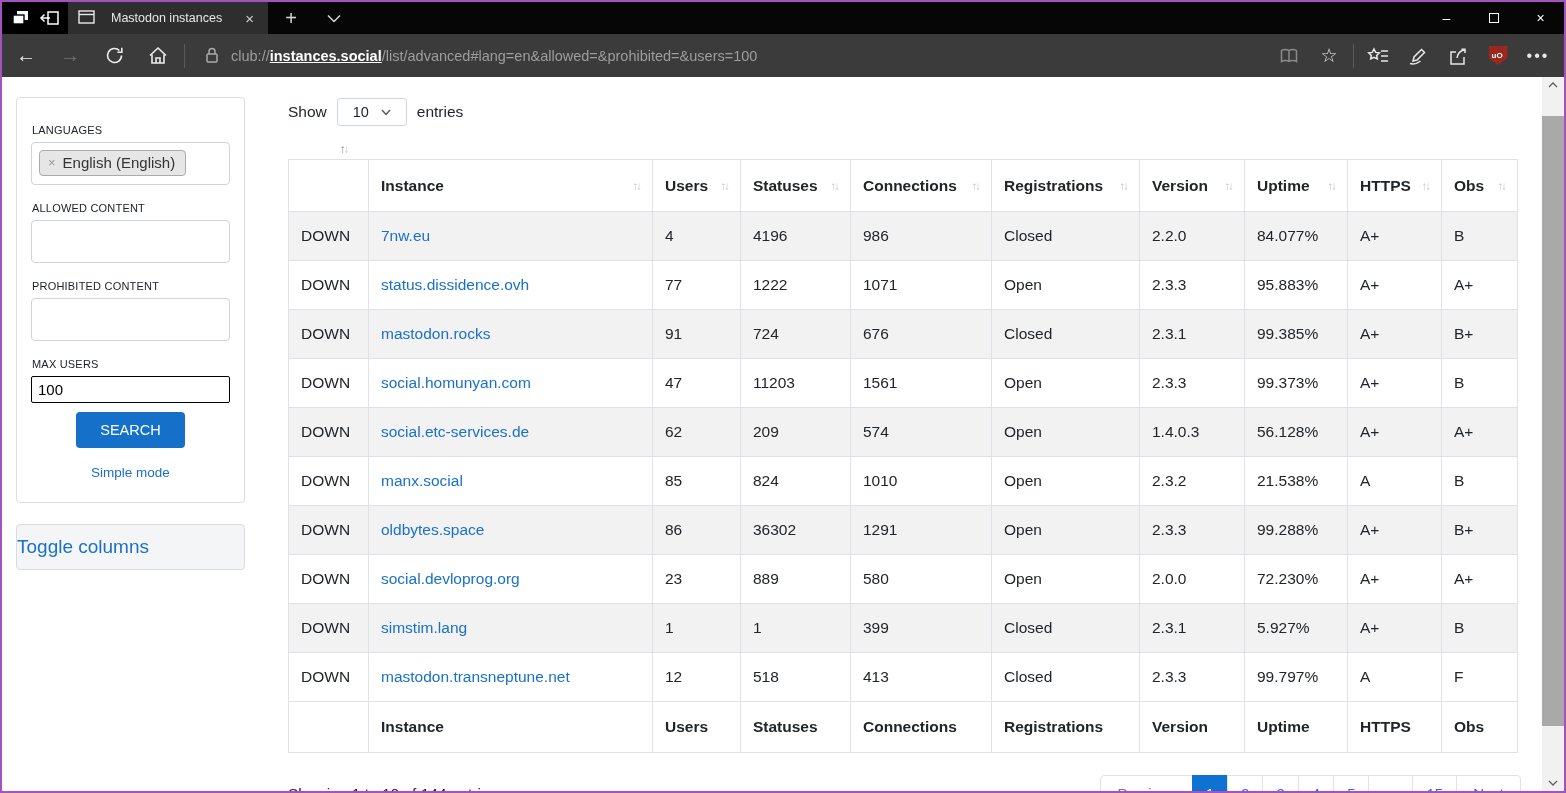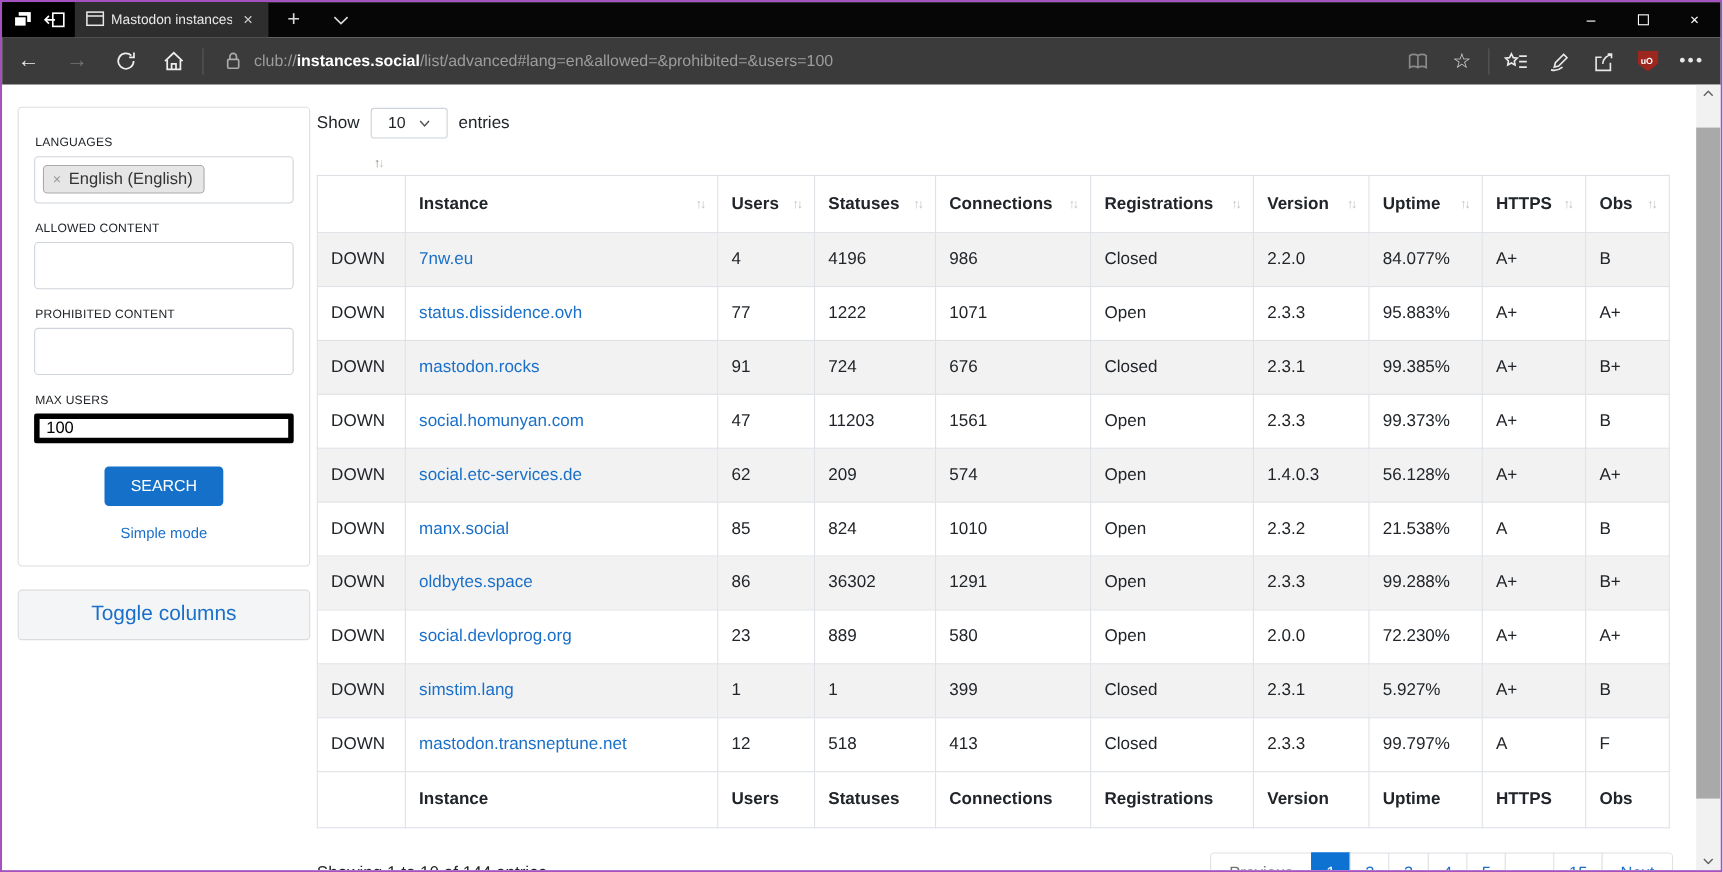--- a/index.html
+++ b/index.html
@@ -4,55 +4,55 @@
 <style>
   * { margin:0; padding:0; box-sizing:border-box; }
   html,body { width:1566px; height:793px; }
   body { font-family:"Liberation Sans", sans-serif; background:#fff; overflow:hidden; }
   .window { width:1566px; height:793px; border:2px solid var(--window-border,#a352c0); display:flex; flex-direction:column; }
 
   
   .tabbar { height:32px; background:#060606; display:flex; align-items:stretch; flex:0 0 auto; }
   .tab-actions { width:66px; background:#000; display:flex; align-items:center; justify-content:space-evenly; }
   .tab-actions svg { display:block; }
-  .tab { width:176px; background:#2e2e2e; display:flex; align-items:center; padding:0 10px; color:#e8e8e8; font-size:12.5px; gap:6px; }
+  .tab { width:200px; background:#2e2e2e; display:flex; align-items:center; padding:0 10px; color:#e8e8e8; font-size:12.5px; gap:16px; }
   .tab-title { white-space:nowrap; overflow:hidden; flex:1; }
   .tab-close { margin-left:auto; color:#cfcfcf; font-size:15px; padding:0 4px; }
   .newtab-btn { width:46px; display:flex; align-items:center; justify-content:center; color:#d8d8d8; font-size:20px; font-weight:300; }
   .tabchev-btn { width:40px; display:flex; align-items:center; justify-content:center; }
   .win-controls { margin-left:auto; display:flex; }
   .win-btn { width:47px; display:flex; align-items:center; justify-content:center; color:#fff; font-size:14px; }
   .max-box { width:10px; height:10px; border:1px solid #fff; display:inline-block; }
 
   .toolbar { height:43px; background:#3b3b3b; display:flex; align-items:center; flex:0 0 auto; color:#e8e8e8; padding:0 6px 0 2px; }
   .nav-btn { width:44px; height:43px; display:flex; align-items:center; justify-content:center; font-size:20px; color:#ededed; }
   .nav-btn.disabled { color:#757575; }
   .tb-divider { width:1px; height:24px; background:#5a5a5a; margin:0 4px; }
   .lock-wrap { margin:0 10px 0 14px; display:flex; align-items:center; }
   .url { font-size:14.5px; color:#9d9d9d; white-space:nowrap; overflow:hidden; flex:1; }
-  .url b { color:#ffffff; font-weight:bold; }
+  .url b { color:#ffffff; font-weight:bold;text-decoration:underline; }
   .right-icons { margin-left:auto; display:flex; align-items:center; }
   .icon-btn { width:40px; height:43px; display:flex; align-items:center; justify-content:center; color:#e8e8e8; font-size:19px; }
   .shield { width:19px; height:19px; background:#9c271f; clip-path:polygon(0 0,100% 0,100% 62%,50% 100%,0 62%); color:#fff; font-size:8px; font-weight:bold; display:flex; align-items:center; justify-content:flex-start; padding-left:3px; }
   .dots { letter-spacing:2px; font-size:16px; }
 
   
   .content { position:relative; flex:1; background:#fff; overflow:hidden; }
 
-  aside { position:absolute; left:14px; top:20px; width:266px; }
+  aside { position:absolute; left:14px; top:20px; width:229px; }
   .filter-card { border:1px solid #dedede; border-radius:4px; padding:26px 14px 16px; background:#fff; }
   .flabel { display:block; font-size:11px; color:#212529; margin:0 0 6px 1px; letter-spacing:.2px; }
   .lang-box { border:1px solid #ced4da; border-radius:4px; padding:7px 7px; min-height:43px; margin-bottom:17px; }
   .tag { display:inline-flex; align-items:center; gap:7px; background:#e6e6e6; border:1px solid #ababab; border-radius:4px; padding:3px 10px 4px 8px; font-size:15px; color:#333; }
   .tag-x { color:#999; font-size:13px; }
   .finput { width:100%; border:1px solid #ced4da; border-radius:4px; height:43px; margin-bottom:17px; font-family:inherit; font-size:15px; padding:4px 8px; }
-  .finput.short { height:27px; border:5px solid #000000; border-radius:2px; margin-bottom:21px; padding:2px 6px; }
+  .finput.short { height:27px; border:1px solid #000000; border-radius:2px; margin-bottom:9px; padding:2px 6px; }
   .search-btn { display:block; margin:0 auto; background:var(--button-blue,#1470c8); color:#fff; border:0; border-radius:4px; padding:10px 24px; font-size:14.5px; font-family:inherit; }
   .simple-mode { display:block; text-align:center; color:var(--link-blue,#1a70c9); font-size:13.5px; margin:17px 0 6px; text-decoration:none; }
-  .toggle-cols { margin-top:21px; width:100%; height:46px; background:#f4f5f7; border:1px solid #dbdbdb; border-radius:4px; color:var(--link-blue,#1a70c9); font-size:19px; font-family:inherit; text-align:center; }
+  .toggle-cols { margin-top:21px; width:100%; height:46px; background:#f4f5f7; border:1px solid #dbdbdb; border-radius:4px; color:var(--link-blue,#1a70c9); font-size:19px; font-family:inherit; text-align:left; }
 
   main { position:absolute; left:286px; top:0; width:1233px; }
   .topbar { display:flex; align-items:center; margin-top:21px; font-size:15.5px; color:#212529; }
   .show-select { width:70px; height:28px; border:1px solid #ced4da; border-radius:3px; display:flex; align-items:center; justify-content:center; gap:12px; margin:0 10px; font-size:14.5px; }
   .search-global { margin-left:auto; display:flex; align-items:center; gap:9px; }
   .search-global input { width:174px; height:27px; border:1px solid #ced4da; border-radius:3px; font-family:inherit; font-size:14px; padding:2px 6px; }
 
   .table-wrap { position:relative; margin-top:33px; }
   .first-sort { position:absolute; top:-16px; left:52px; }
   .sort { color:#c4c4c4; font-size:11.5px; letter-spacing:-2px; white-space:nowrap; }

